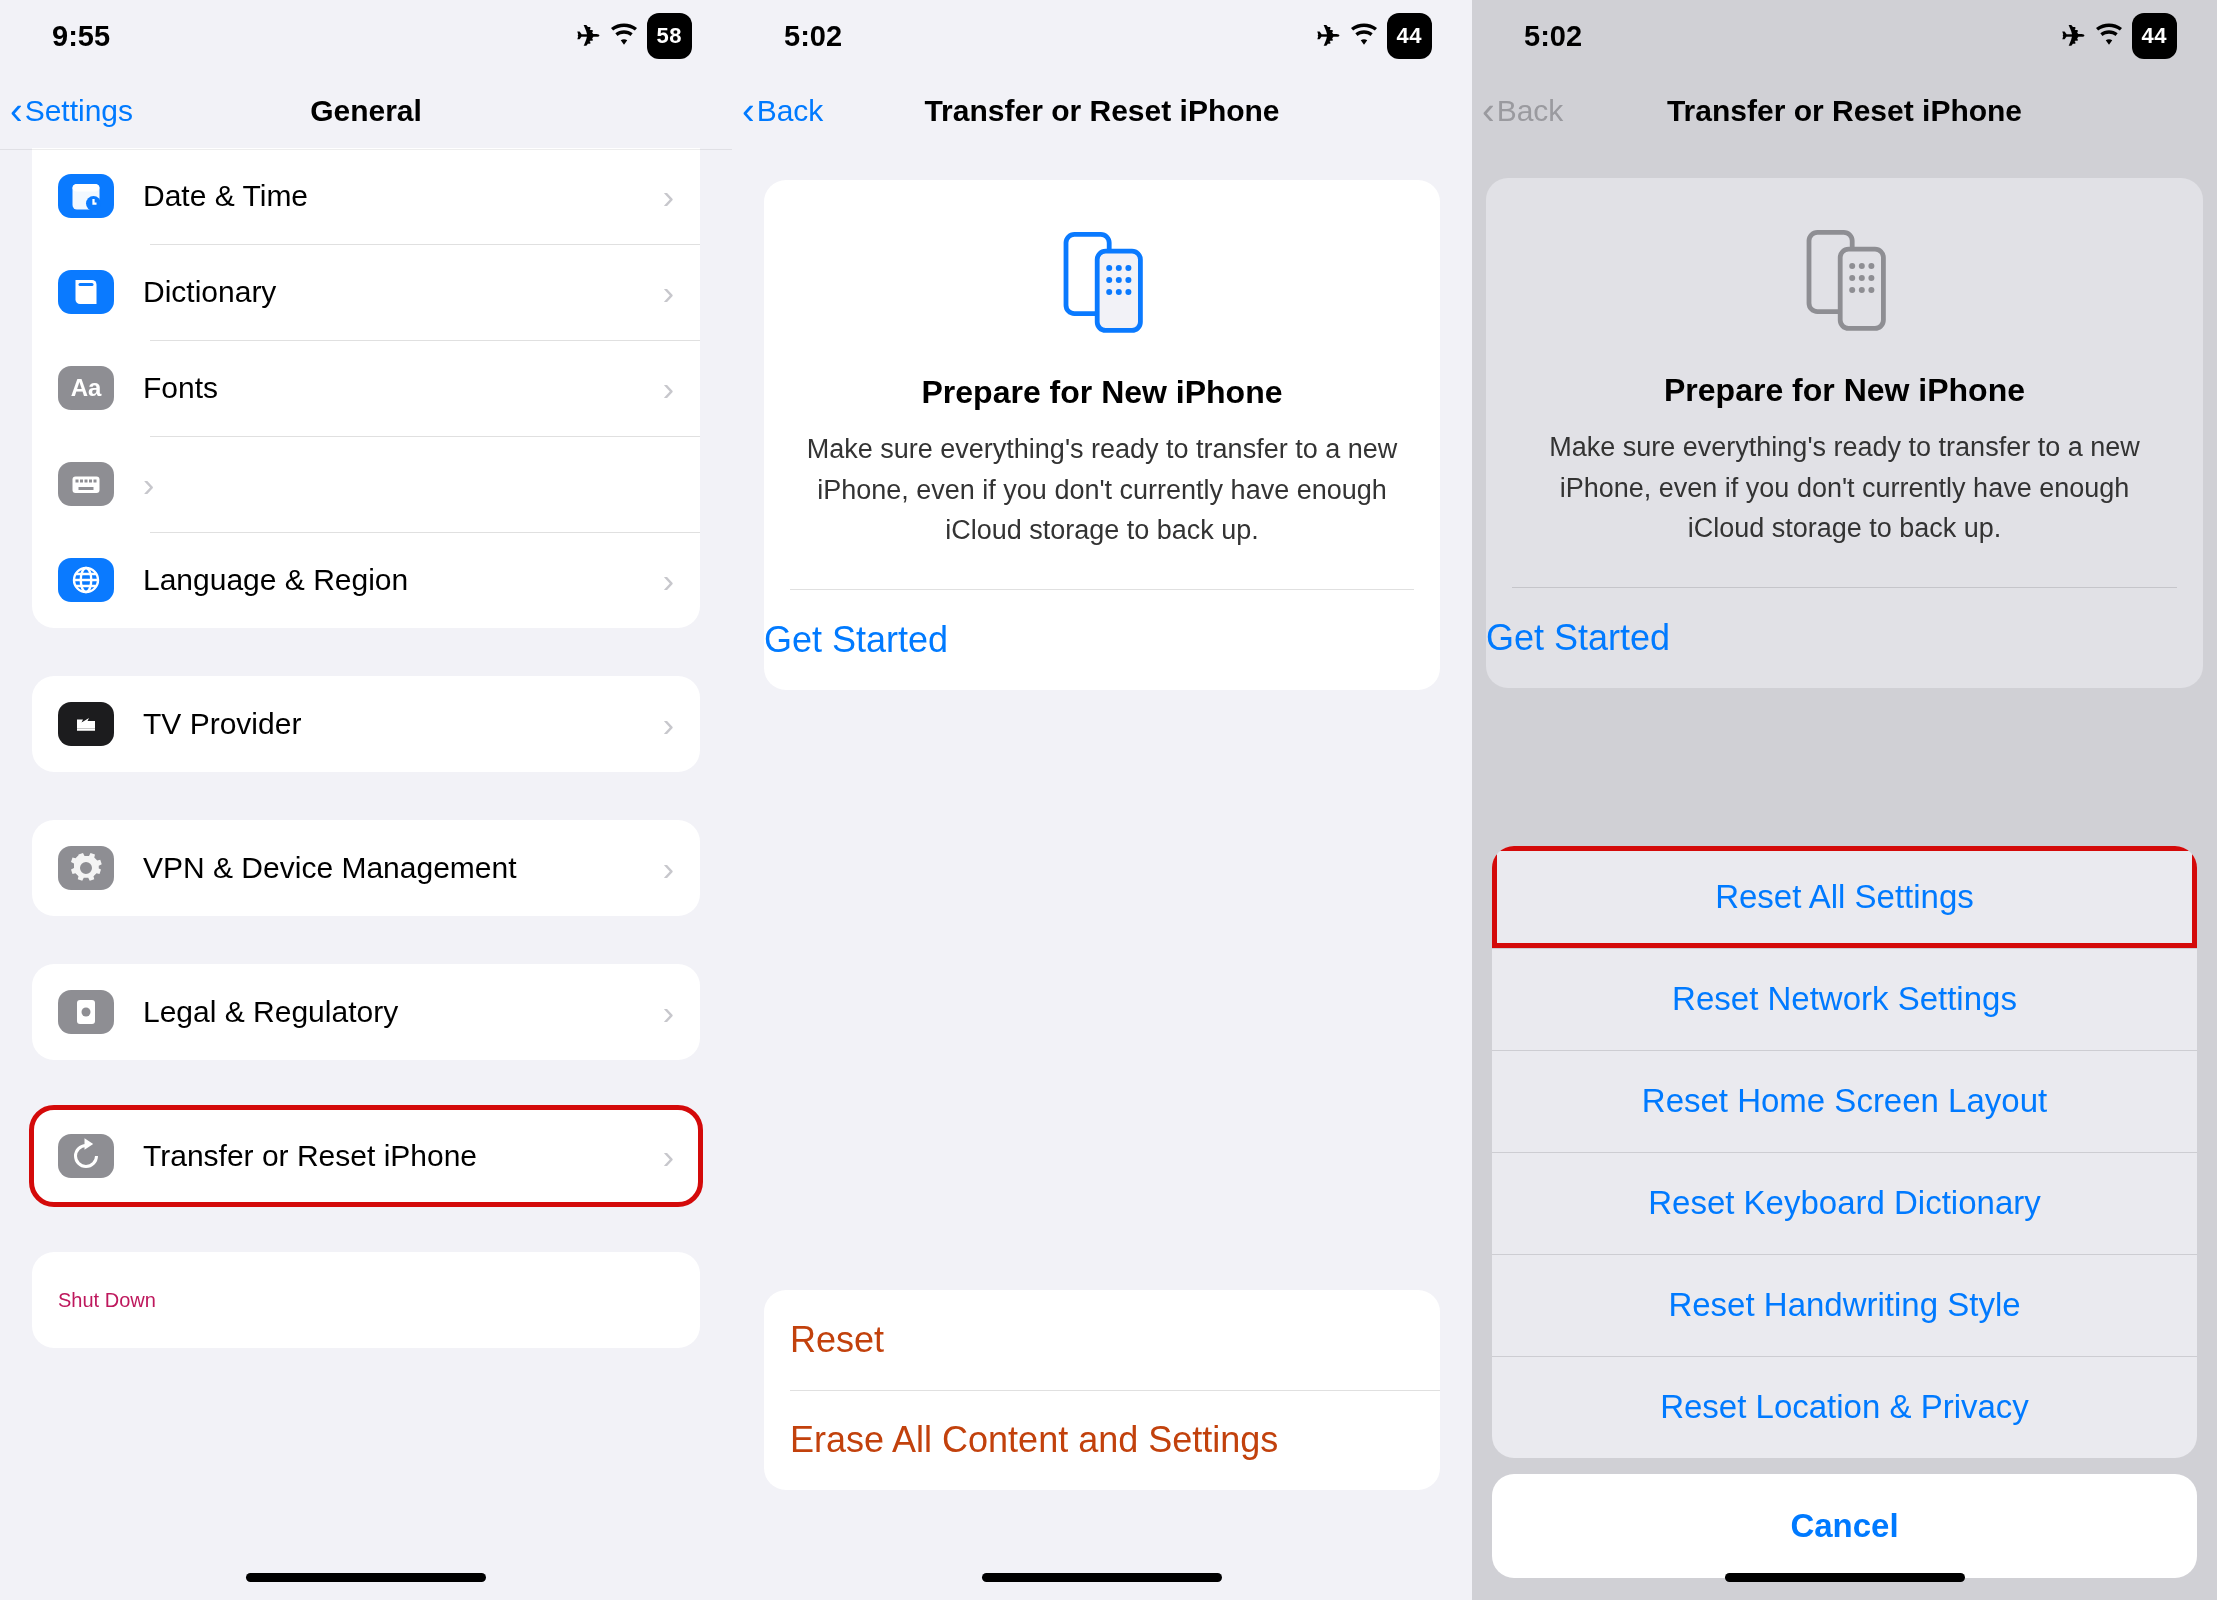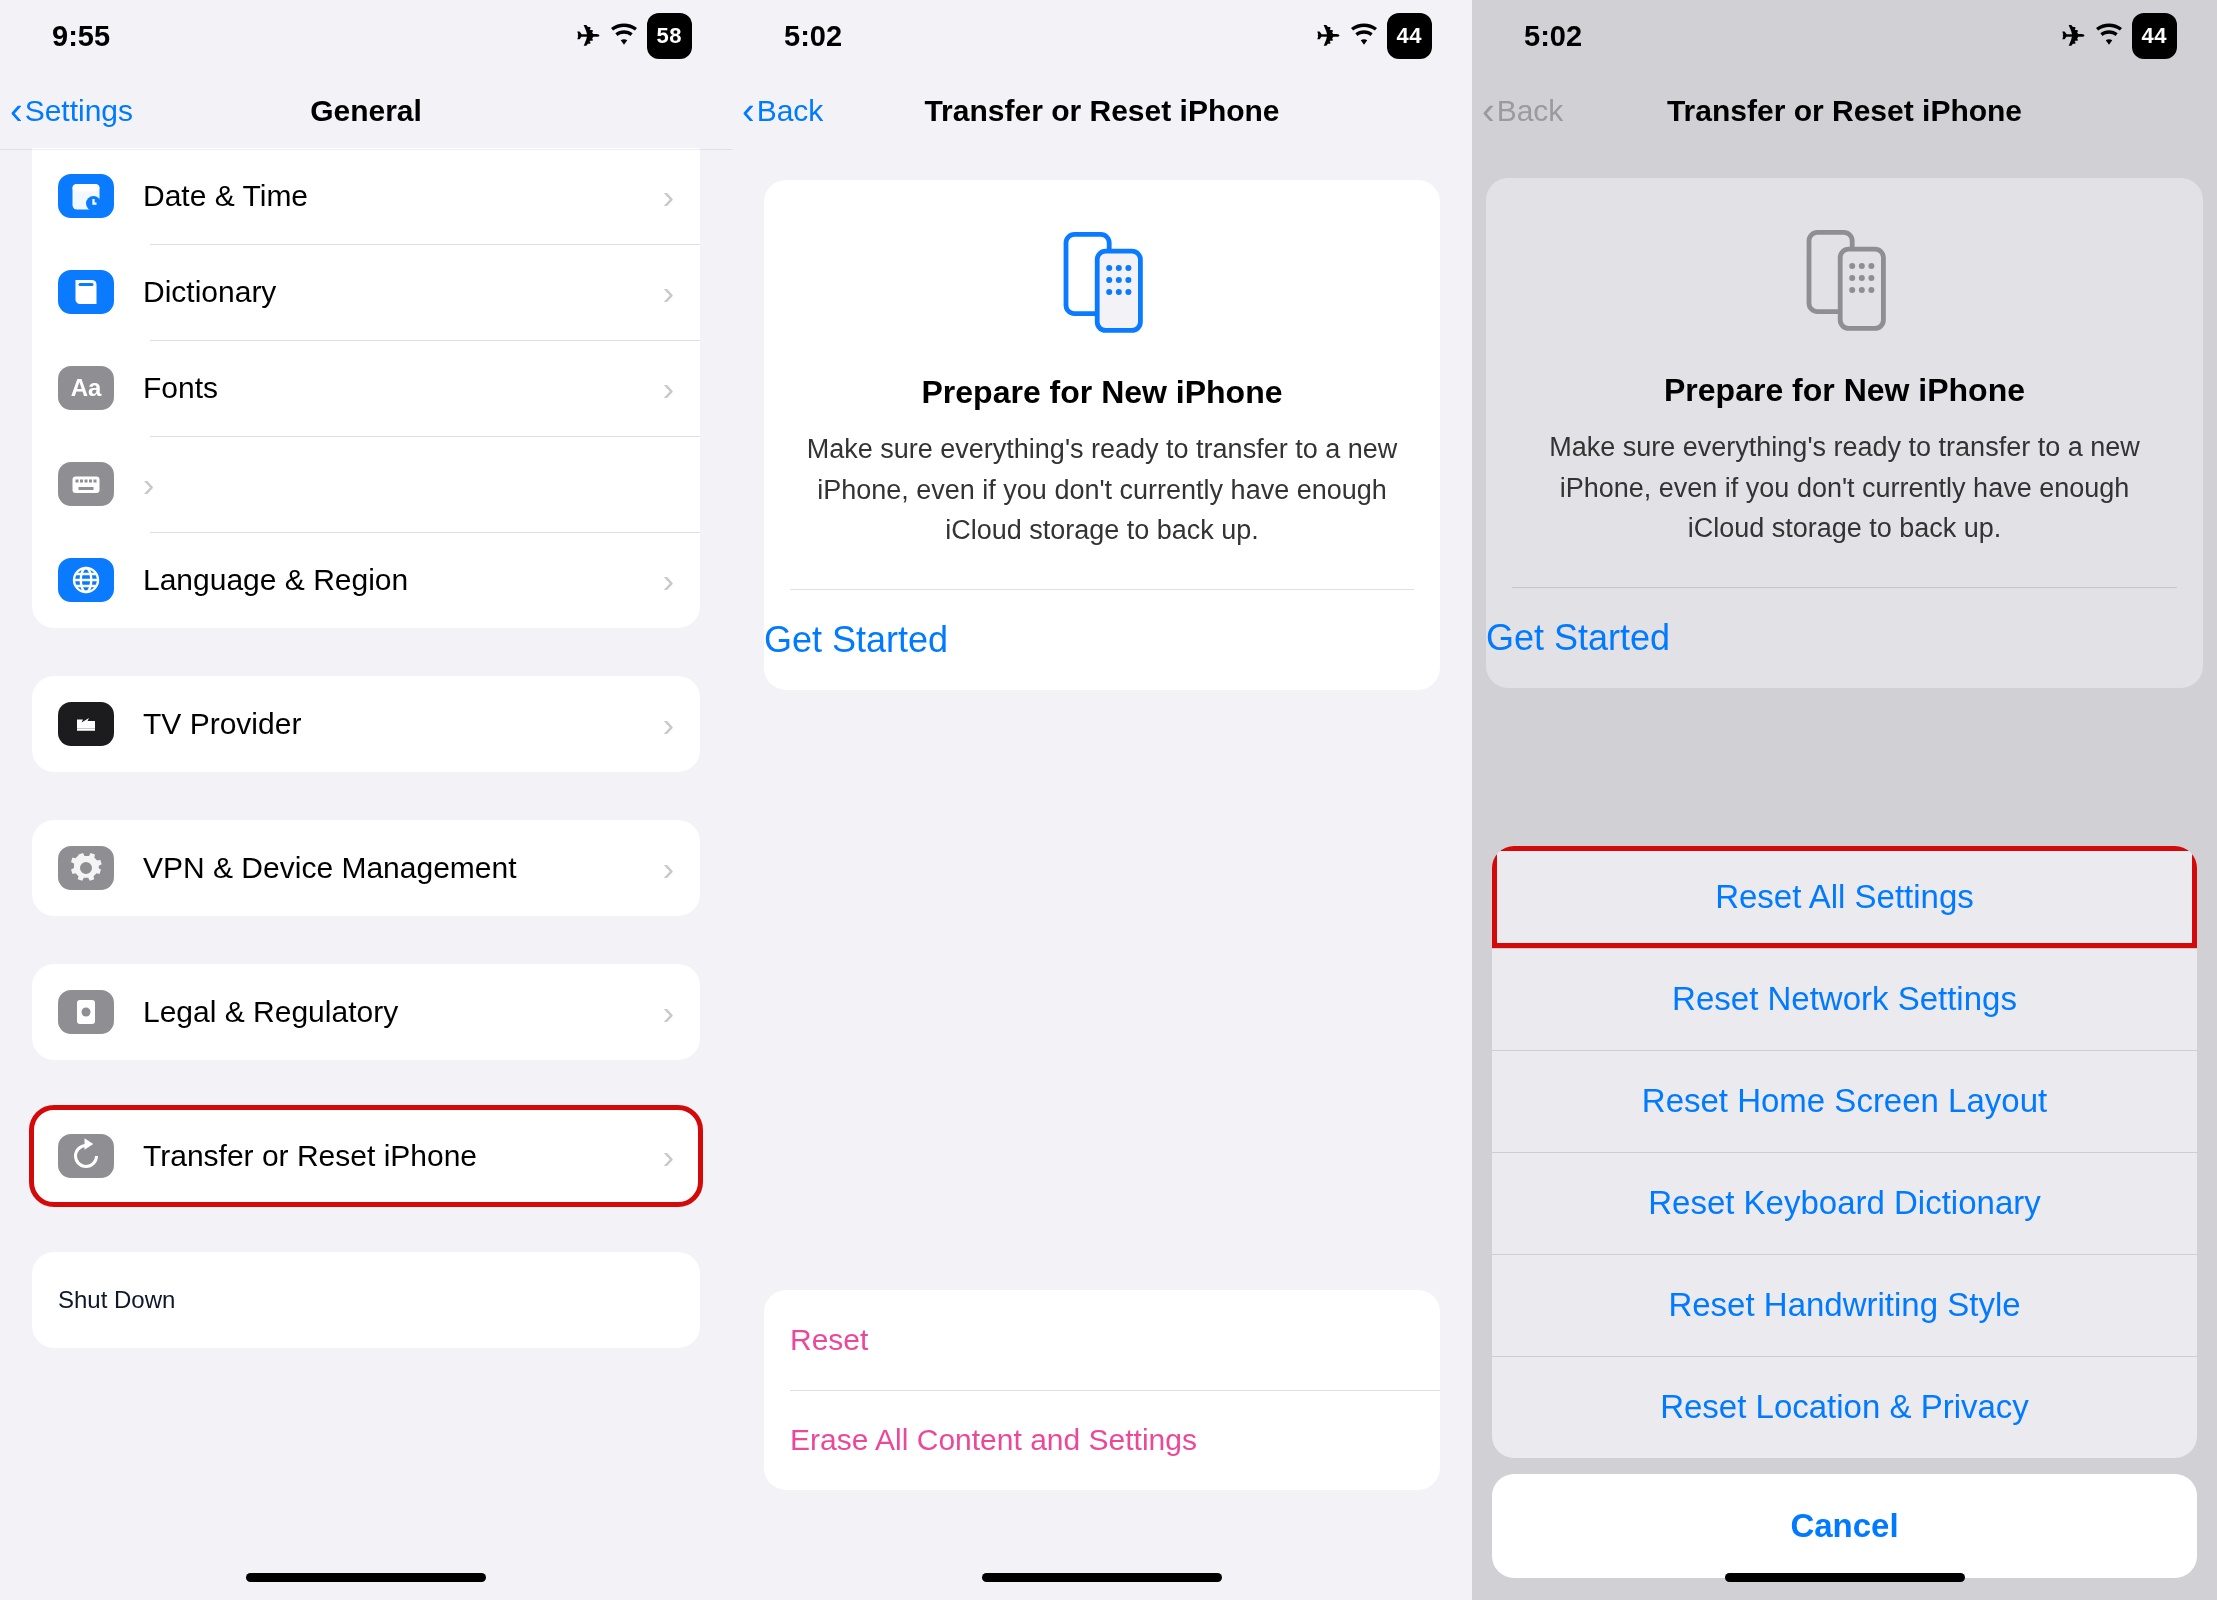--- a/index.html
+++ b/index.html
@@ -32,34 +32,34 @@
   .row .chev { color: #c7c7cc; font-size: 34px; }
 
   .group.highlight { outline: 5px solid #d40a0a; outline-offset: -2px; }
 
   
   .ic-blue { background:#0a7aff;}
   .ic-gray { background:#8e8e93;}
   .ic-dark { background:#1c1c1e;}
 
   
-  .shutdown { background:#fff; border-radius:22px; height:96px; display:flex; align-items:center; padding:0 26px; font-size:24px; color:#0f172a; cursor:pointer;}
+  .shutdown { background:#fff; border-radius:22px; height:96px; display:flex; align-items:center; padding:0 26px; font-size:20px; color:#be185d; cursor:pointer;}
 
   
   .card-wrap { padding: 0 32px; margin-top: 30px;}
   .card { background:#fff; border-radius:22px; overflow:hidden; text-align:center;}
   .card-body { padding: 40px 36px 38px;}
   .card-title { font-size:32px; font-weight:600; margin: 30px 0 18px;}
   .card-text { font-size:27px; line-height:1.5; color:#333;}
   .card-sep { height:1px; background: rgba(0,0,0,0.12); margin:0 26px;}
   .card-action { height:100px; display:flex; align-items:center; justify-content:flex-start; font-size:36px; color:#007aff; cursor:pointer;}
 
   
   .action-group { background:#fff; border-radius:22px; overflow:hidden; margin: 600px 32px 0;}
-  .action-row { height:100px; display:flex; align-items:center; padding:0 26px; font-size:30px; color:#ec4899; cursor:pointer; position:relative;}
+  .action-row { height:100px; display:flex; align-items:center; padding:0 26px; font-size:36px; color:#c2410c; cursor:pointer; position:relative;}
   .action-row + .action-row::before { content:""; position:absolute; top:0; left:26px; right:0; height:1px; background:rgba(0,0,0,0.12);}
 
   
   .home-ind { position:absolute; bottom:18px; left:50%; transform:translateX(-50%); width:240px; height:9px; background:#000; border-radius:6px;}
 
   
   .sheet-backdrop { position:absolute; inset:0; padding: 0 20px 22px; display:flex; flex-direction:column; justify-content:flex-end;}
   .sheet-card-wrap { padding: 0 14px; margin-top: 28px;}
   .sheet-card { background:#e1e1e6; border-radius:22px; overflow:hidden; text-align:center;}
   .sheet-card .card-action { color:#007aff; }

